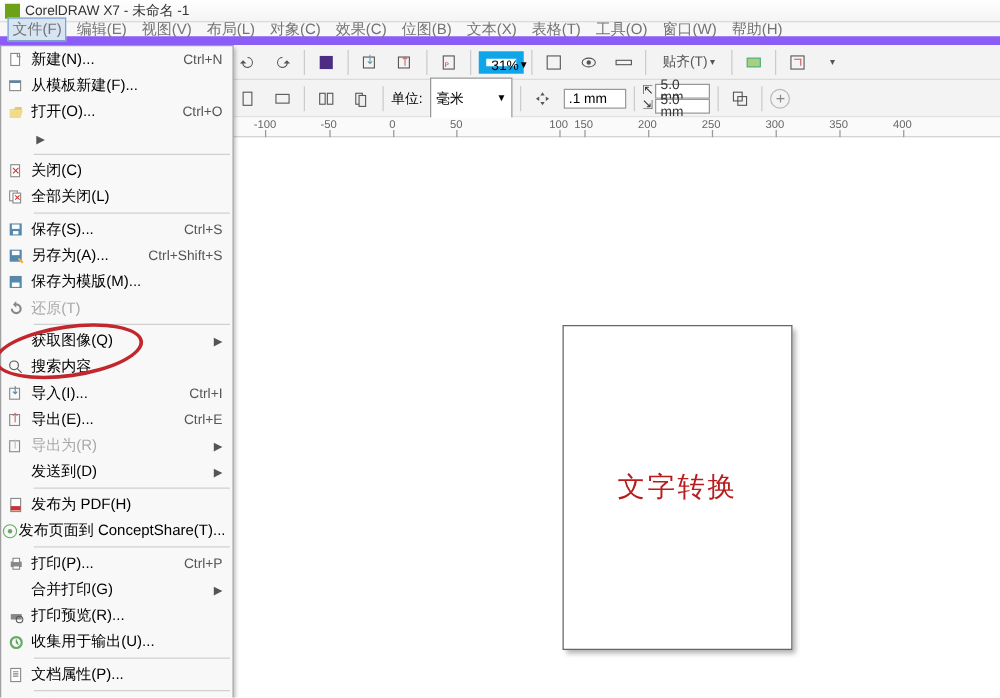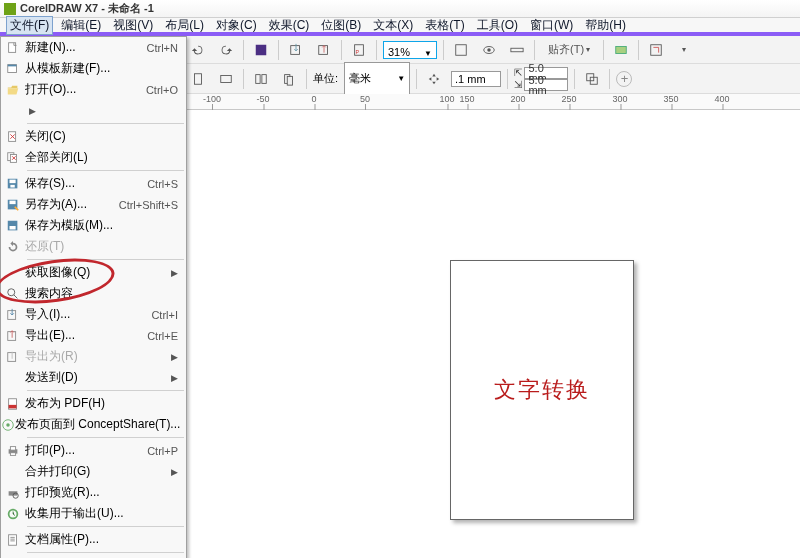--- a/index.html
+++ b/index.html
@@ -1,28 +1,28 @@
 <!DOCTYPE html>
 <html><head>
 <meta charset="utf-8">
 <style>
   * { margin: 0; padding: 0; box-sizing: border-box; }
   body { font-family: "Microsoft YaHei", Arial, sans-serif; font-size: 12px; background: #fff; overflow: hidden; width: 800px; height: 558px; position: relative; }
   .titlebar { height: 18px; background: linear-gradient(#fff,#f4f4f4); border-bottom: 1px solid #d0d0d0; display: flex; align-items: center; padding-left: 4px; }
   .logo { width: 12px; height: 12px; background: #6ea216; margin-right: 4px; }
-  .title { font-size: 11px; color: #333; font-weight: bold; }
-  .menubar { height: 18px; background: #f7f7f7; display: flex; align-items: center; padding-left: 6px; gap: 4px; font-size: 12px; color: #0f172a; border-bottom: 4px solid #8b5cf6; }
+  .title { font-size: 11px; color: #333; }
+  .menubar { height: 18px; background: #f7f7f7; display: flex; align-items: center; padding-left: 6px; gap: 4px; font-size: 12px; color: #737373; border-bottom: 7px solid #8b5cf6; }
   .menubar span { padding: 0 4px; cursor: default; }
   .menubar span.open { background: #d7e4f2; border: 1px solid #7da2ce; padding: 0 3px; }
   .toolbar { height: 28px; background: #f3f3f3; border-bottom: 1px solid #dcdcdc; display: flex; align-items: center; padding-left: 187px; gap: 6px; }
   .toolbar2 { height: 30px; background: #f3f3f3; border-bottom: 1px solid #dcdcdc; display: flex; align-items: center; padding-left: 187px; gap: 6px; font-size: 11px; }
   .tbtn { width: 22px; height: 22px; border: 1px solid transparent; display: flex; align-items: center; justify-content: center; color: #555; font-size: 13px; }
   .tbtn svg { width: 14px; height: 14px; }
   .sep { width: 1px; height: 20px; background: #ccc; }
-  .zoom-box { width: 54px; height: 18px; border: 1px solid #0ea5e9; background: #fff; font-size: 11px; padding: 0 4px; display: flex; align-items: flex-end; justify-content: space-between; }
+  .zoom-box { width: 36px; height: 18px; border: 6px solid #0ea5e9; background: #fff; font-size: 11px; padding: 0 4px; display: flex; align-items: flex-start; justify-content: space-between; }
   .smallfield { width: 50px; height: 16px; border: 1px solid #999; background: #fff; font-size: 11px; padding: 0 3px; display: flex; align-items: center; }
   .unitbox { width: 66px; height: 18px; border: 1px solid #999; background: #fff; font-size: 11px; display: flex; align-items: center; justify-content: space-between; padding: 16px 4px; }
 
   .filemenu { position: absolute; left: 0; top: 36px; width: 187px; background: #f8f8f8; border: 1px solid #a0a0a0; box-shadow: 2px 2px 3px rgba(0,0,0,.25); z-index: 50; }
   .filemenu .row { display: flex; align-items: center; height: 21px; font-size: 12px; color: #000; padding-right: 8px; }
   .filemenu .row.disabled { color: #a9a9a9; }
   .filemenu .icol { width: 24px; display: flex; align-items: center; justify-content: center; }
   .filemenu .lbl { flex: 1; white-space: nowrap; }
   .filemenu .sc { color: #555; font-size: 11px; }
   .filemenu .arrow { font-size: 9px; color: #555; margin-left: 4px; }

